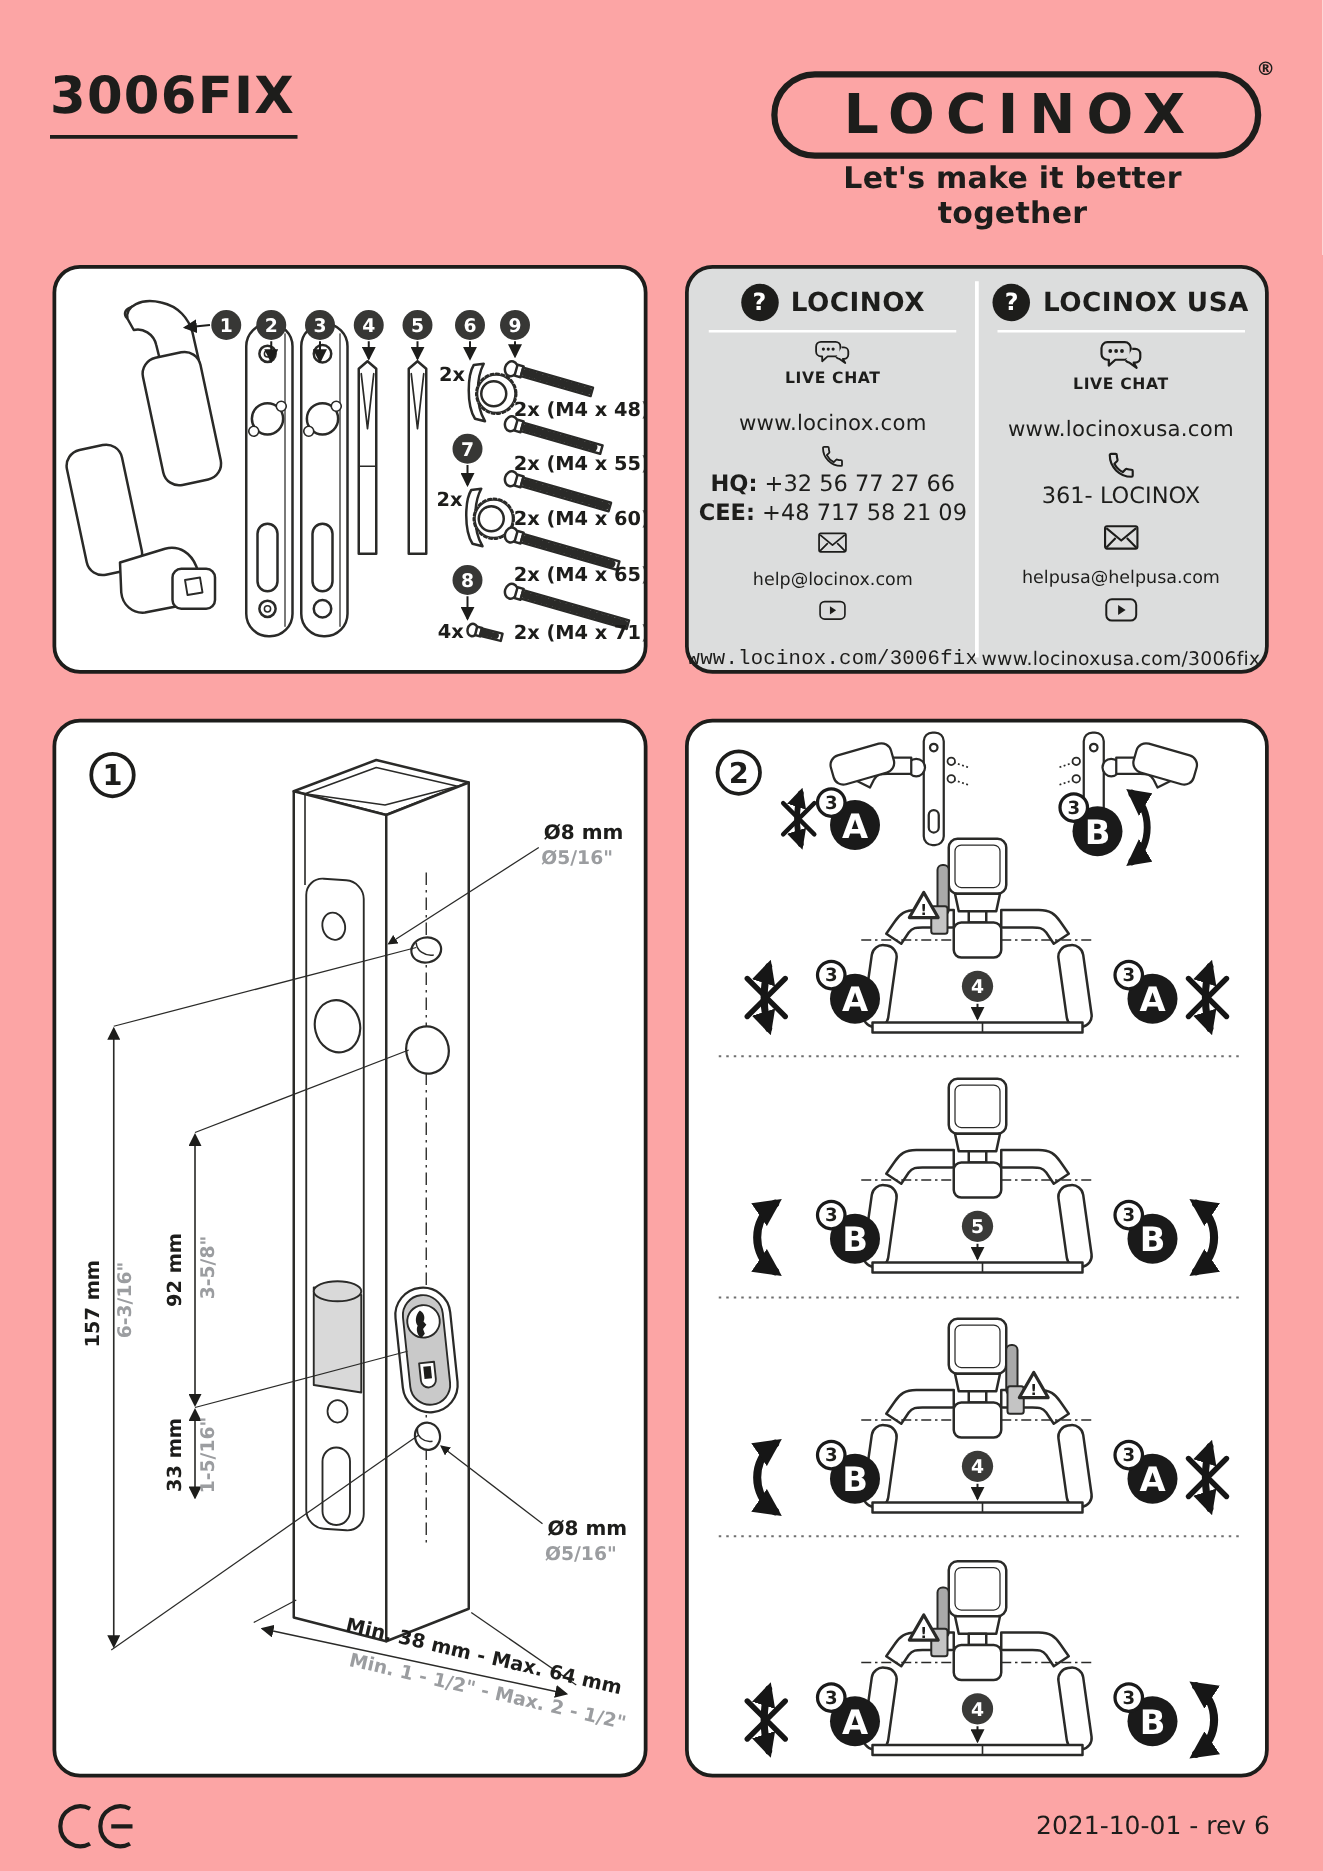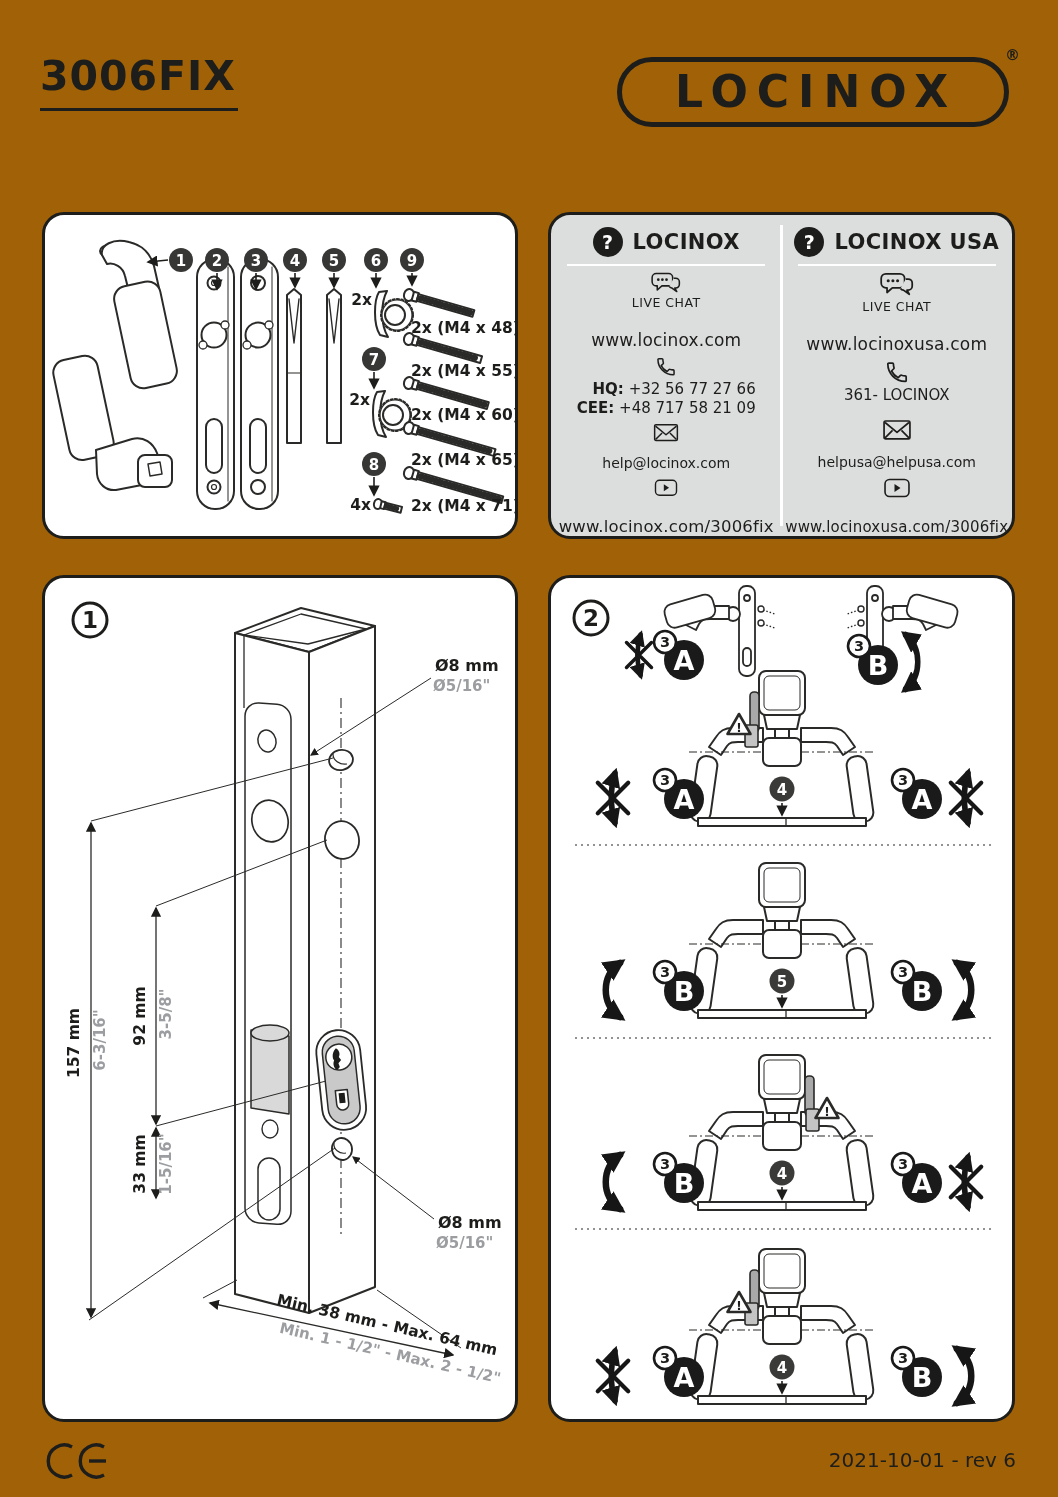--- a/index.html
+++ b/index.html
@@ -1,16 +1,16 @@
 <!DOCTYPE html>
 <html><head>
 <meta charset="utf-8">
 <style>
   html,body{margin:0;padding:0;background:#fff;}
-  .page{position:relative;width:1058px;height:1497px;background:#a16207;overflow:hidden;
+  .page{position:relative;width:1058px;height:1497px;background:#fca5a5;overflow:hidden;
         font-family:"DejaVu Sans","Liberation Sans",sans-serif;color:#1d1d1b;}
   .abs{position:absolute;}
   
   .product-code{font-size:41px;font-weight:800;letter-spacing:1px;border-bottom:3.5px solid #1d1d1b;
                 padding:0 2px 8px 0;display:inline-block;margin:0;}
   .logo-pill{width:382px;height:60px;border:5px solid #1d1d1b;border-radius:999px;
              display:flex;align-items:center;justify-content:center;}
   .logo-text{font-size:44px;font-weight:700;letter-spacing:9px;line-height:1;padding-left:6px;}
   .reg{font-size:15px;font-weight:700;}
   .tagline{width:392px;text-align:center;font-size:24px;font-weight:700;letter-spacing:0.2px;}
@@ -19,23 +19,23 @@
   .box.gray{background:#dcdddd;}
   
   .contact-grid{position:relative;width:100%;height:100%;display:flex;}
   .contact-col{width:50%;display:flex;flex-direction:column;align-items:center;padding-top:12px;box-sizing:border-box;}
   .contact-divider{position:absolute;left:calc(50% - 1.5px);top:10px;bottom:10px;width:3px;background:#fff;}
   .c-head{display:flex;align-items:center;gap:10px;height:34px;}
   .c-title{font-size:21px;font-weight:800;letter-spacing:0.4px;}
   .q-circle{width:30px;height:30px;border-radius:50%;background:#1d1d1b;color:#fff;display:flex;
             align-items:center;justify-content:center;font-size:19px;font-weight:800;}
   .c-rule{width:86%;height:3px;background:#fff;margin:7px 0 6px 0;}
-  .c-label{font-size:12.5px;font-weight:400;letter-spacing:0.5px;margin-top:1px;}
+  .c-label{font-size:12.5px;font-weight:700;letter-spacing:0.5px;margin-top:1px;}
   .c-url{font-size:17px;margin-top:20px;letter-spacing:0.2px;}
-  .c-phone{height:42px;margin-top:2px;text-align:right;font-size:15px;line-height:1.25;}
+  .c-phone{height:42px;margin-top:2px;text-align:center;font-size:18px;line-height:1.25;}
   .c-phone .lbl{font-weight:800;}
   .c-mail{font-size:14px;margin-top:13px;}
   .mt6{margin-top:6px;} .mt8{margin-top:8px;}
   
   svg text{font-family:"DejaVu Sans","Liberation Sans",sans-serif;fill:#1d1d1b;}
   .b{font-weight:700;} .gry{fill:#9b9da0;}
   .wt{fill:#ffffff;font-weight:700;}
   
   .revision{font-size:20px;color:#1d1d1b;}
 </style>
@@ -46,20 +46,21 @@
 
   <div class="abs" style="left:40px;top:52px;">
     <h1 class="product-code">3006FIX</h1>
   </div>
   <div class="abs" style="left:617px;top:57px;">
     <div class="logo-pill">
       <span class="logo-text">LOCINOX</span>
     </div>
   </div>
   <span class="abs reg" style="left:1005px;top:46px;">®</span>
+  <div class="abs tagline" style="left:614px;top:128px;">Let's make it better together</div>
 
   <div class="box" style="left:42px;top:212px;width:476px;height:327px;">
     <svg width="470" height="321" viewBox="0 0 470 321">
       <defs>
         <marker id="ah0" viewBox="0 0 10 10" refX="8.5" refY="5" markerWidth="7" markerHeight="7" orient="auto-start-reverse">
           <path d="M0,0 L10,5 L0,10 Z" fill="#1d1d1b"></path>
         </marker>
       </defs>
       <g stroke="#2a2a28" stroke-width="2" fill="#fff" stroke-linejoin="round" stroke-linecap="round">
 
@@ -254,21 +255,21 @@
             <rect x="4" y="4" width="52" height="36" rx="3"></rect>
             <path d="M6,7 L30,27 L54,7"></path>
             <path d="M6,38 L21,23 M54,38 L39,23"></path>
           </g>
         </svg>
         <div class="c-mail">help@locinox.com</div>
         <svg class="mt8" width="42" height="31" viewBox="0 0 54 40">
           <rect x="3" y="3" width="48" height="34" rx="9" fill="none" stroke="#1d1d1b" stroke-width="3.2"></rect>
           <path d="M22,12 L34,20 L22,28 Z" fill="#1d1d1b"></path>
         </svg>
-        <div class="c-url" style="font-size:16.5px;">www.locinox.com/3006fix</div>
+        <div class="c-url" style="font-size:16.5px;font-family:Liberation Mono, monospace;">www.locinox.com/3006fix</div>
       </div>
 
       <div class="contact-col">
         <div class="c-head">
           <span class="q-circle">?</span>
           <span class="c-title">LOCINOX USA</span>
         </div>
         <div class="c-rule"></div>
         <svg width="52" height="40" viewBox="0 0 60 44">
           <g fill="none" stroke="#1d1d1b" stroke-width="3" stroke-linejoin="round">

